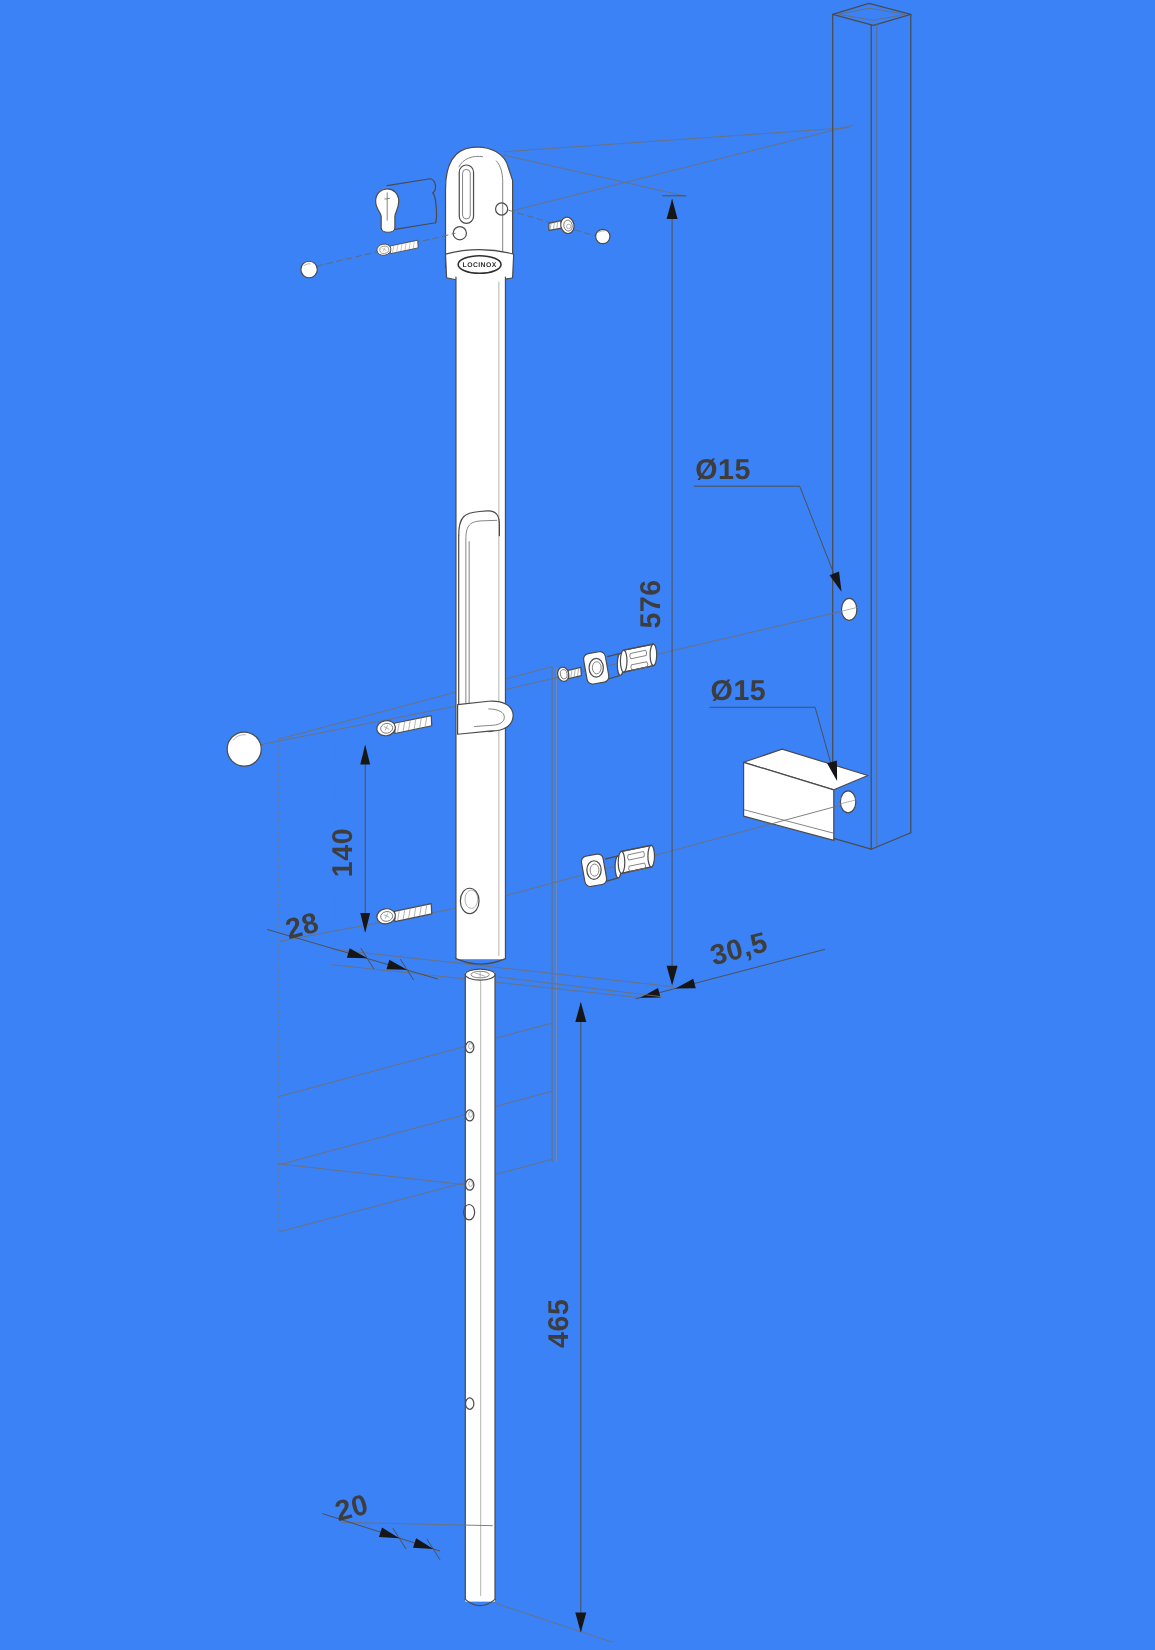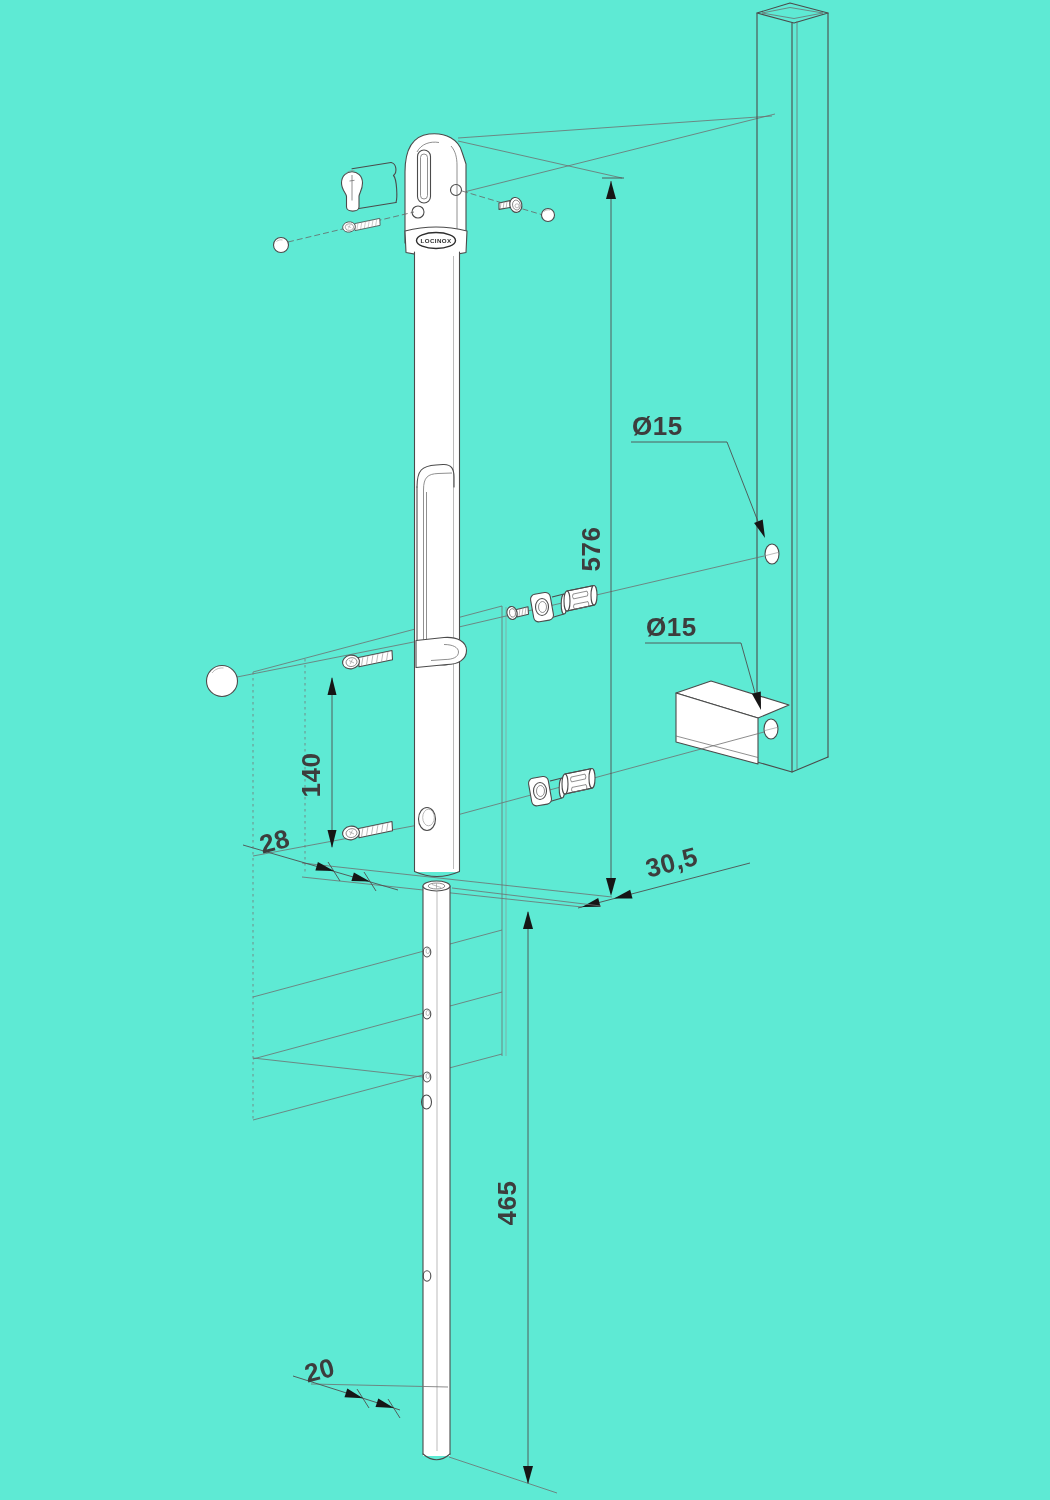--- a/index.html
+++ b/index.html
@@ -1,16 +1,16 @@
 <!DOCTYPE html>
 <html><head>
 <meta charset="utf-8">
 <style>
   html,body{margin:0;padding:0;background:#ffffff;}
-  .canvas{position:relative;width:1050px;height:1500px;background:#5eead4;overflow:hidden;
+  .canvas{position:relative;width:1050px;height:1500px;background:#3b82f6;overflow:hidden;
           font-family:"Liberation Sans", sans-serif;}
   svg{display:block;}
   .outline{fill:none;stroke:#4b4b4b;stroke-width:1.1;stroke-linejoin:round;stroke-linecap:round;}
   .outline-f{fill:#ffffff;stroke:#4b4b4b;stroke-width:1.1;stroke-linejoin:round;}
   .thin{fill:none;stroke:#6b6b6b;stroke-width:0.75;}
   .xthin{fill:none;stroke:#8d8d8d;stroke-width:0.6;}
   .construct{fill:none;stroke:#6f6f6f;stroke-width:0.8;}
   .dotted{fill:none;stroke:#777777;stroke-width:0.8;stroke-dasharray:2.5 3.5;}
   .dashed{fill:none;stroke:#666666;stroke-width:0.8;stroke-dasharray:6 3;}
   .dimline{fill:none;stroke:#4f4f4f;stroke-width:0.9;}

